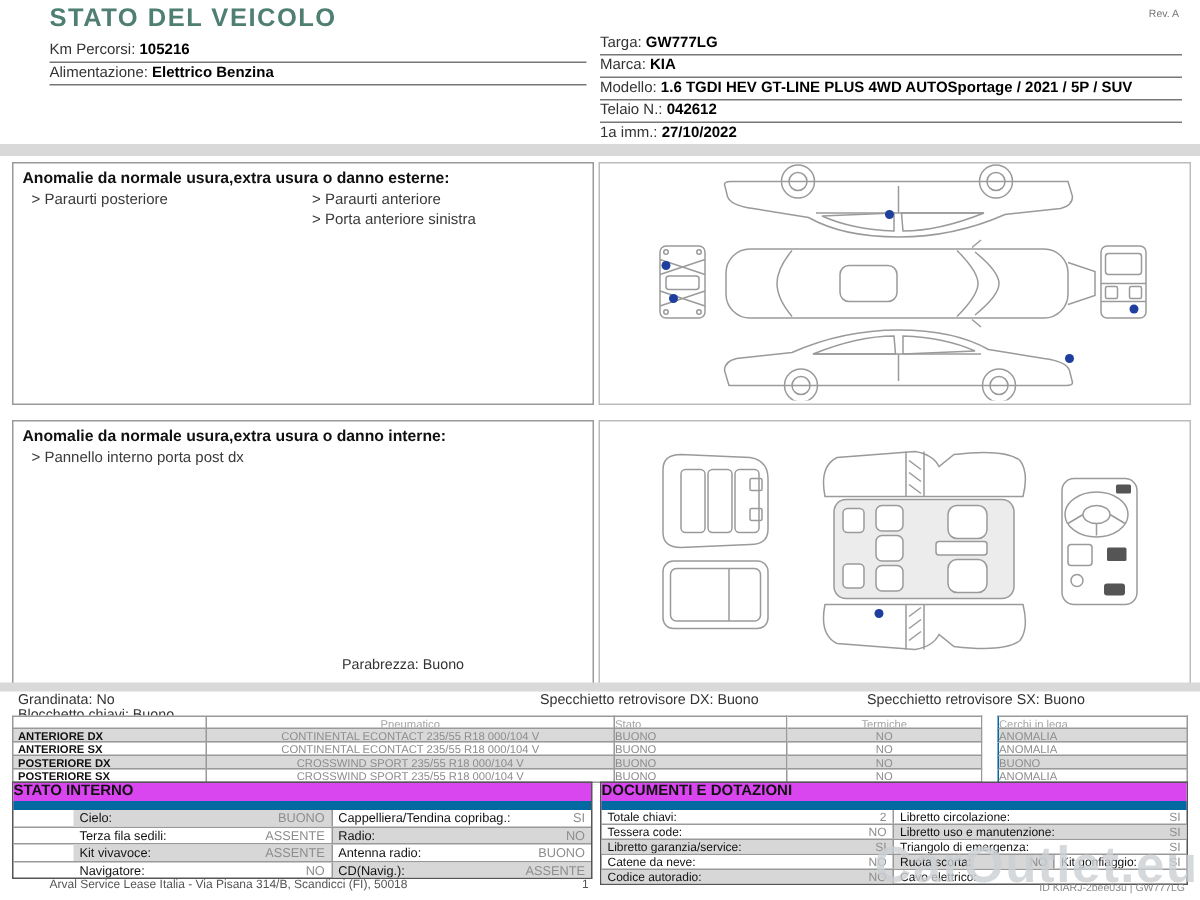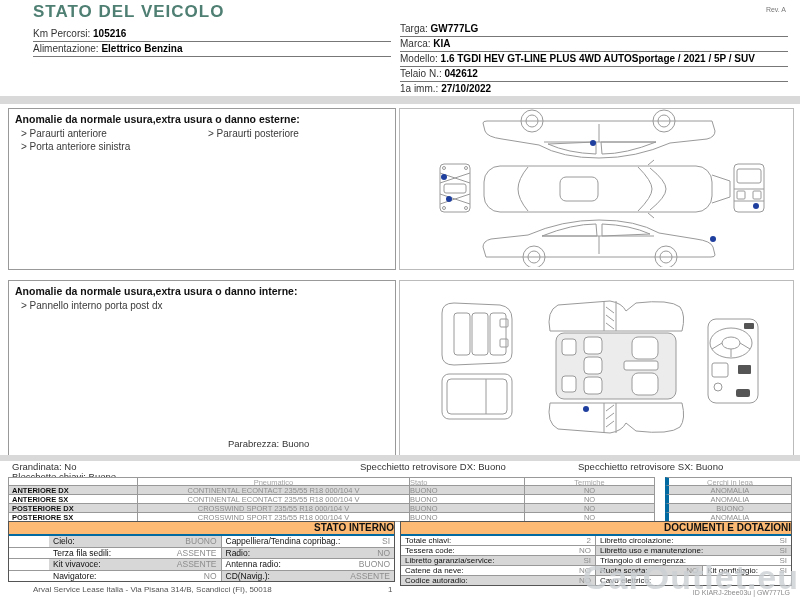--- a/index.html
+++ b/index.html
@@ -27,29 +27,29 @@
   
   .tire-table{position:absolute;left:8px;top:477px;width:784px;font-size:7.5px;}
   .t-row{display:flex;height:9px;line-height:9px;}
   .t-row .c{box-sizing:border-box;border-bottom:1px solid #999;border-right:1px solid #999;
             overflow:hidden;white-space:nowrap;}
   .c-lab{width:130px;border-left:1px solid #999;padding-left:3px;font-weight:bold;color:#111;}
   .c-tire{width:272px;text-align:center;color:#8d8d8d;}
   .c-stato{width:115px;color:#8d8d8d;}
   .c-term{width:130px;text-align:center;color:#8d8d8d;}
   .c-gapsp{width:10px;border:none !important;background:#fff !important;}
-  .c-cerchi{flex:1;border-left:4px solid #0369a1;text-align:center;color:#8d8d8d;}
+  .c-cerchi{flex:1;border-left:1px solid #0369a1;text-align:left;color:#8d8d8d;}
   .t-head .c{border-top:1px solid #999;color:#a5a5a5;background:#fff !important;}
   .t-head .c-lab{font-weight:normal;}
   .shade .c{background:#d9d9d9;}
   
   .bt{position:absolute;top:521px;border:1px solid #555;box-sizing:border-box;}
   .bt-si{left:8px;width:387px;font-size:8.5px;}
   .bt-doc{left:400px;width:392px;font-size:8px;}
-  .bt-title{background:#fdba74;border-bottom:2px solid #0369a1;text-align:right;
+  .bt-title{background:#d946ef;border-bottom:6px solid #0369a1;text-align:left;
             font-weight:bold;font-size:10px;color:#111;height:12px;line-height:12px;}
   .bt-row{display:flex;border-bottom:1px solid #999;}
   .bt-row:last-child{border-bottom:none;}
   .bt-si .bt-row{height:10.5px;line-height:10.5px;padding-left:40px;}
   .bt-doc .bt-row{height:9px;line-height:9px;align-items:flex-end;}
   .bt-cell{box-sizing:border-box;width:50%;display:flex;justify-content:space-between;
            padding:0 4px;border-right:1px solid #999;overflow:hidden;white-space:nowrap;}
   .bt-cell:last-child{border-right:none;}
   .bt-cell .l{color:#111;}
   .bt-cell .v{color:#8d8d8d;}
@@ -88,25 +88,25 @@
     <div class="info-row"><span class="lbl">Telaio N.: </span><span class="val">042612</span></div>
     <div class="info-row"><span class="lbl">1a imm.: </span><span class="val">27/10/2022</span></div>
   </div>
 
   <div class="graybar" style="top:96px;"></div>
 
   <div class="secbox tbox" style="top:108px;height:160px;">
     <div class="sec-heading">Anomalie da normale usura,extra usura o danno esterne:</div>
     <div class="items">
       <div class="col">
+        <div>&gt; Paraurti posteriore</div>
+      </div>
+      <div class="col">
         <div>&gt; Paraurti anteriore</div>
         <div>&gt; Porta anteriore sinistra</div>
-      </div>
-      <div class="col">
-        <div>&gt; Paraurti posteriore</div>
       </div>
     </div>
   </div>
 
   <div class="secbox dbox" style="top:108px;height:160px;">
     <svg width="391" height="158" viewBox="0 0 391 158">
 
       <g class="sketch">
         <rect x="40" y="55" width="30" height="48" rx="4"></rect>
         <path d="M40 64 L70 74 M70 64 L40 74"></path>

